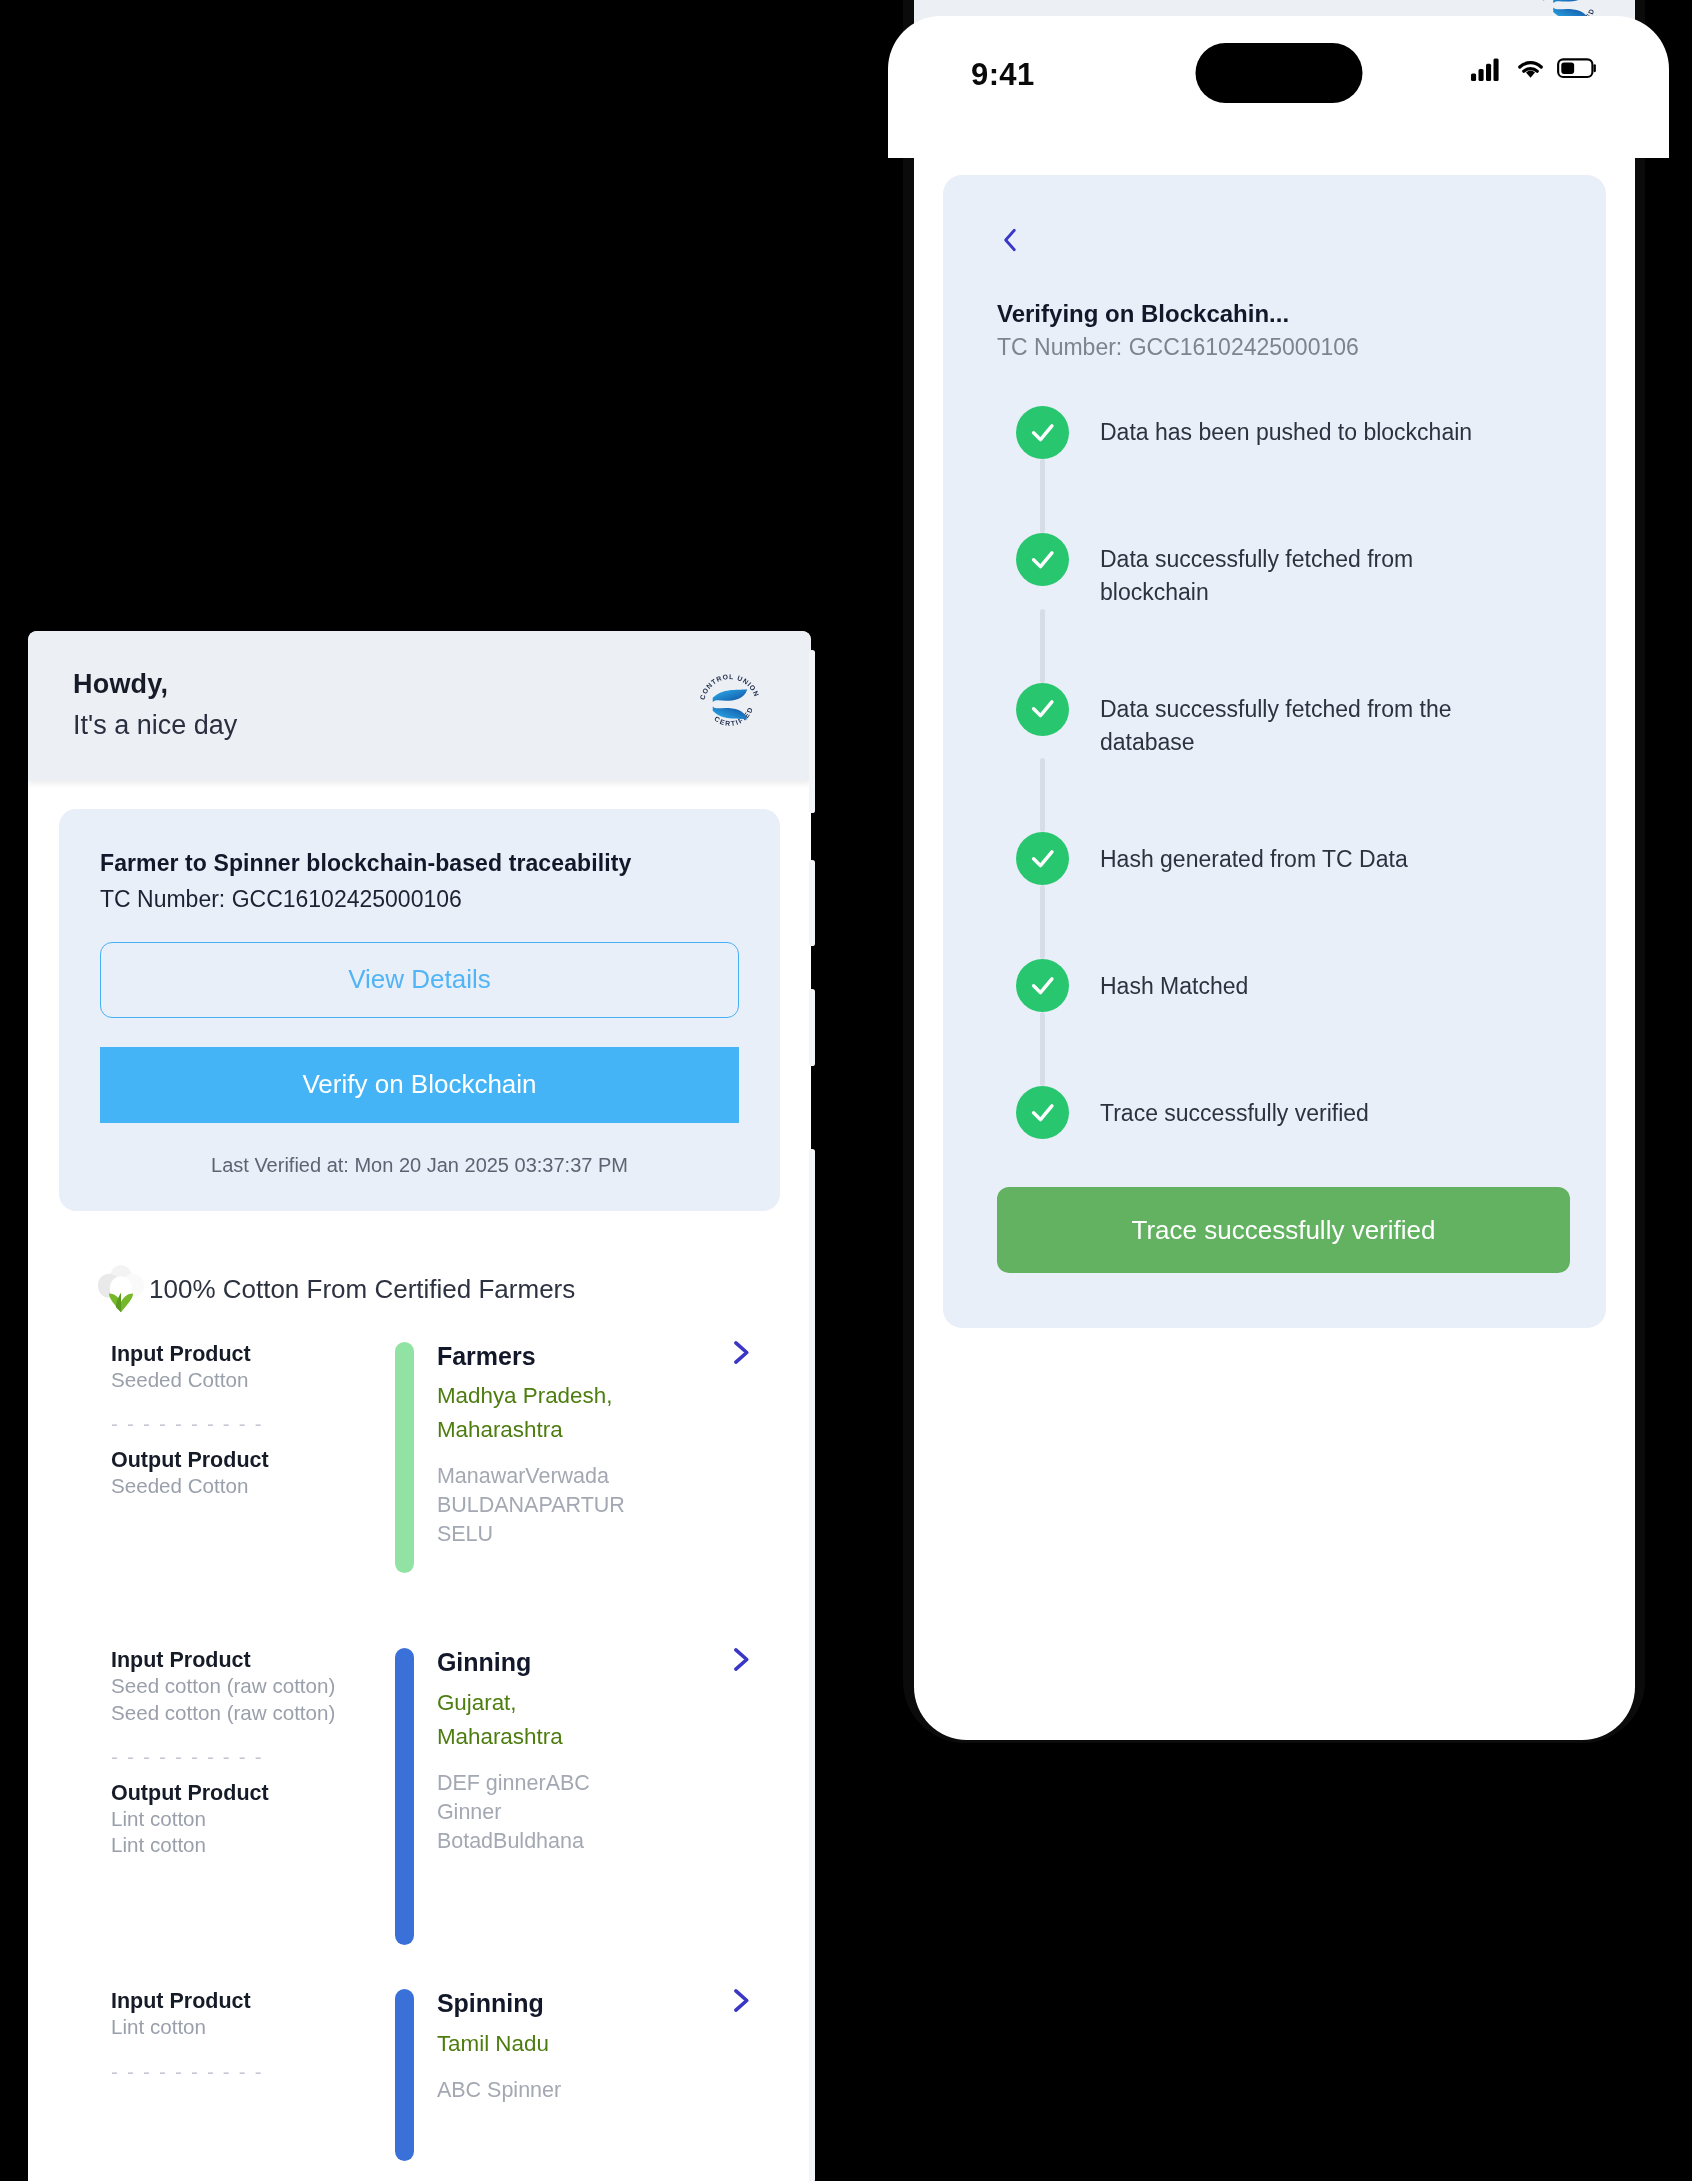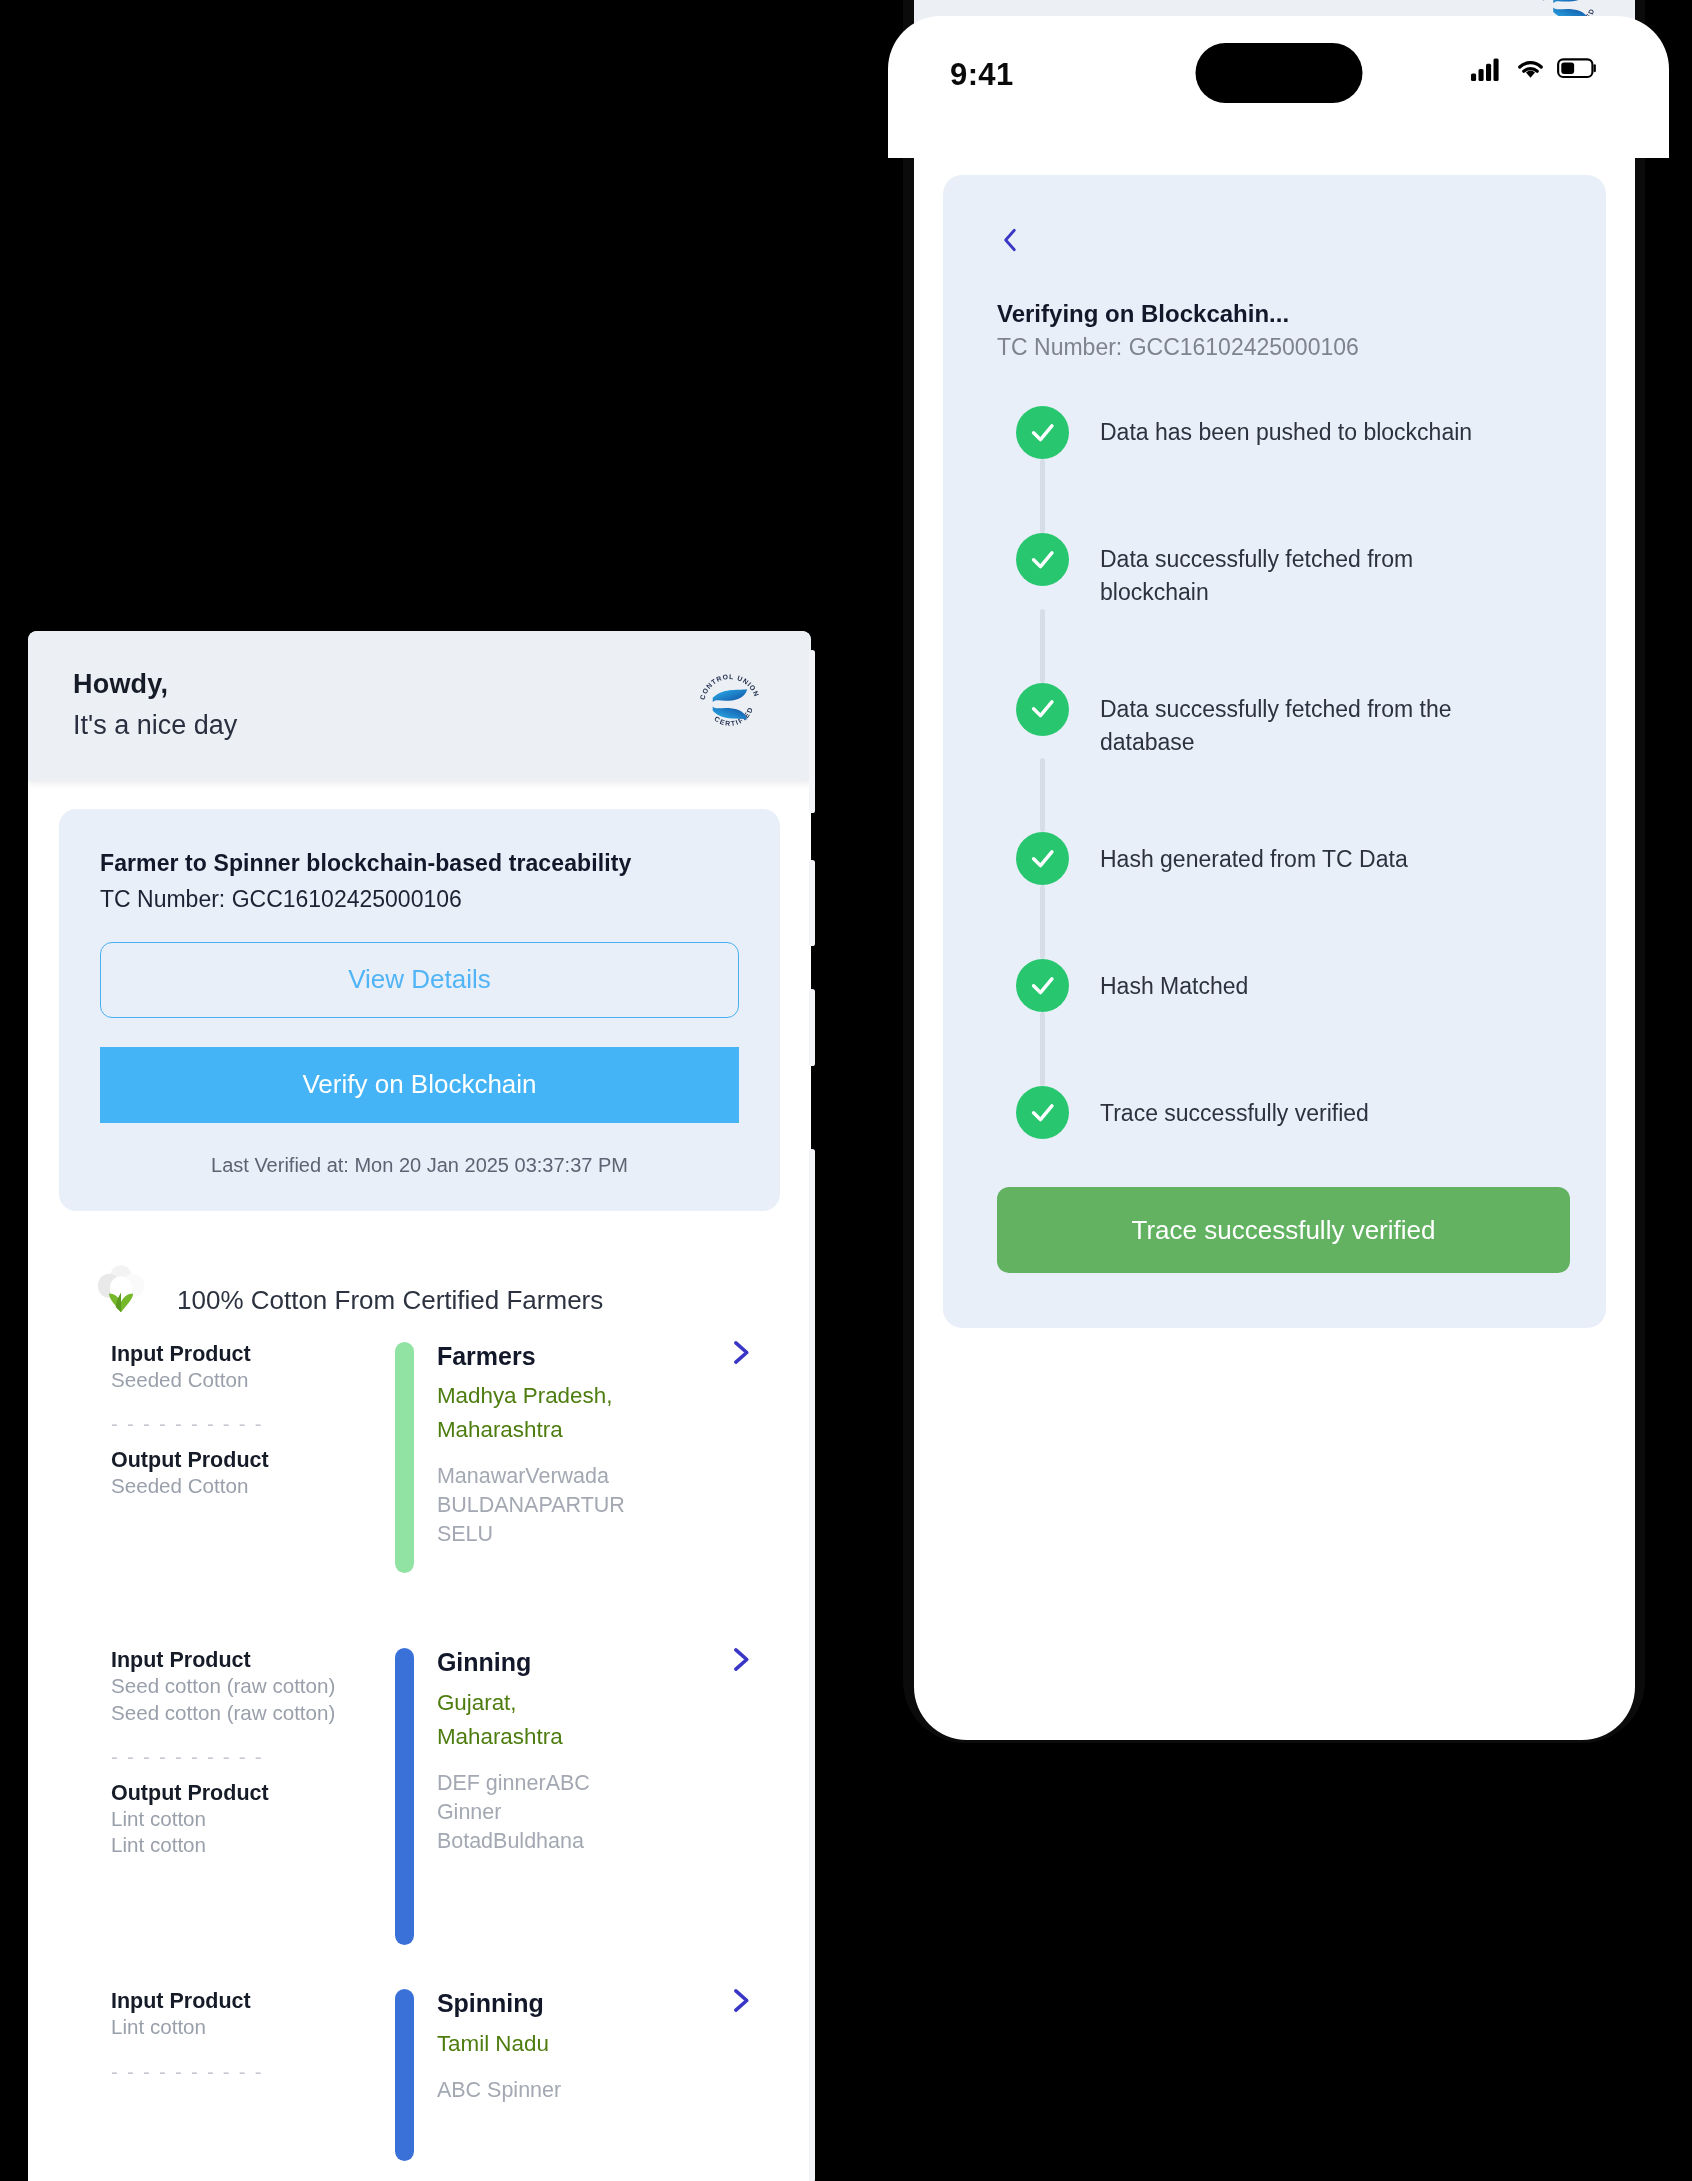--- a/index.html
+++ b/index.html
@@ -64,21 +64,21 @@
     display:flex; align-items:center; justify-content:center;
     cursor: pointer;
   }
   .last-verified {
     margin-top: 31px; text-align: center;
     font-size: 20px; color: #5c6473;
   }
 
   
   .cotton-row {
-    display: flex; align-items: flex-end; gap: 32px;
+    display: flex; align-items: center; gap: 4px;
     margin: 53px 0 0 69px;
   }
   .cotton-label { font-size: 26px; color: #2c323f; }
 
   
   .tl { margin-top: 26px; }
   .tl-row {
     display: grid;
     grid-template-columns: 267px 52px 1fr;
     padding: 0 52px 0 83px;
@@ -165,21 +165,21 @@
   
   #statusbar {
     position: absolute;
     left: 888px; top: 15.5px;
     width: 781px; height: 142px;
     background: #ffffff;
     border-radius: 53px 53px 0 0;
     z-index: 50;
   }
   .sb-time {
-    position: absolute; left: 62px; top: 41px;
+    position: absolute; left: 83px; top: 41px;
     font-size: 31px; font-weight: 700; color: #0a0a0a;
     letter-spacing: 0.4px;
   }
   .sb-island {
     position: absolute; left: 50%; transform: translateX(-50%);
     top: 27.5px; width: 167px; height: 60px;
     background: #000; border-radius: 31px;
   }
   .sb-icons {
     position: absolute; right: 72px; top: 41px;

